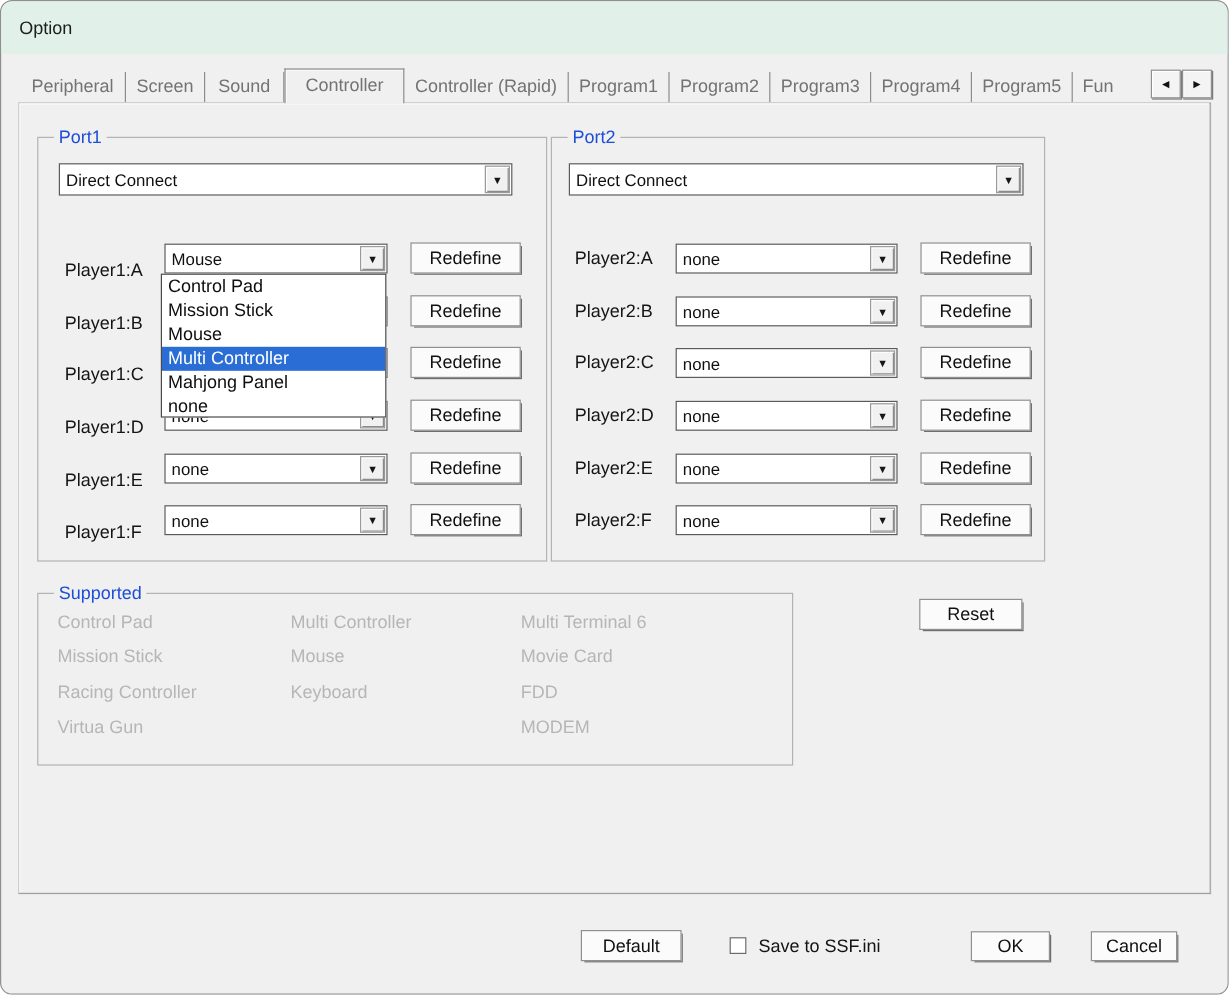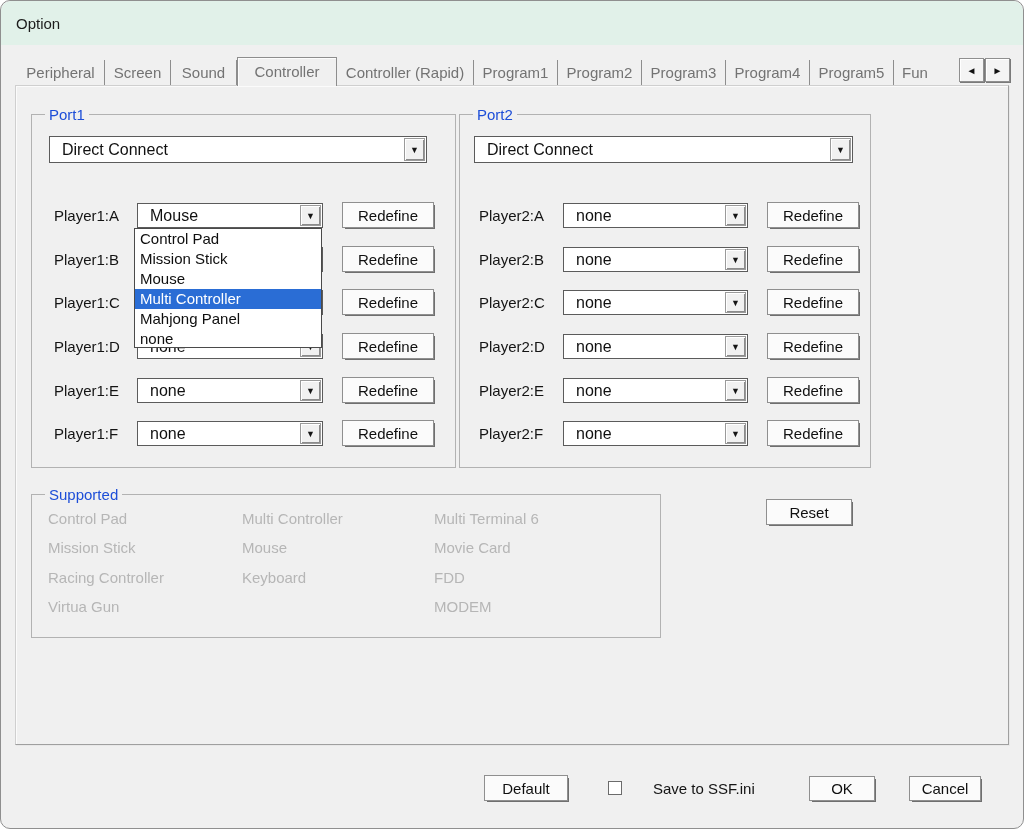--- a/index.html
+++ b/index.html
@@ -64,22 +64,22 @@
     background:#f0f0f0; font-size:15px; color:#1d4ed8; line-height:19px;
   }
 
   
   .combo {
     position:absolute; background:#ffffff;
     border:1px solid #5b5b5b;
     display:flex; align-items:stretch;
   }
   .combo .value {
-    flex:1; font-size:16px; color:#101010;
-    padding-left:12px; display:flex; align-items:center;
+    flex:1; font-size:14px; color:#101010;
+    padding-left:5px; display:flex; align-items:center;
     white-space:nowrap; overflow:hidden;
   }
   .combo .arrowbtn {
     width:21px; margin:1px; background:#f1f1f1;
     border:1px solid #9a9a9a;
     box-shadow: inset 1px 1px 0 #ffffff, inset -1px -1px 0 #8b8b8b;
     display:flex; align-items:center; justify-content:center;
     font-size:9px; color:#151515;
   }
 
@@ -93,21 +93,21 @@
   }
 
   
   .prow { position:absolute; left:0; width:100%; height:27px; }
   .prow .plabel {
     position:absolute; top:0; height:27px; line-height:27px;
     font-size:15px; color:#141414;
   }
   .prow .combo { top:1px; height:25px; }
   .prow .btn95 { top:0; height:26px; }
-  .g1 .plabel { left:22px; }
+  .g1 .plabel { left:22px;margin-top:10px; }
   .g1 .combo  { left:105px; width:186px; }
   .g1 .btn95  { left:310px; width:92px; }
   .g2 .plabel { left:19px; }
   .g2 .combo  { left:103px; width:185px; }
   .g2 .btn95  { left:307px; width:92px; }
 
   
   .droplist {
     position:absolute; left:133px; top:227px; width:188px; height:120px;
     background:#ffffff; border:1px solid #4a4a4a; z-index:10;
@@ -124,21 +124,21 @@
     position:absolute; font-size:15px; color:#b6b6b6; line-height:20px;
     white-space:nowrap;
   }
 
   
   .checkbox {
     position:absolute; width:14px; height:14px;
     background:#ffffff; border:1px solid #6b6b6b;
   }
   .chklabel {
-    position:absolute; font-size:15px; color:#141414; line-height:18px;margin-left:21px;
+    position:absolute; font-size:15px; color:#141414; line-height:18px;
   }
 </style>
 </head>
 <body>
 
 <div class="window">
 
   <div class="titlebar">
     <span>Option</span>
   </div>

